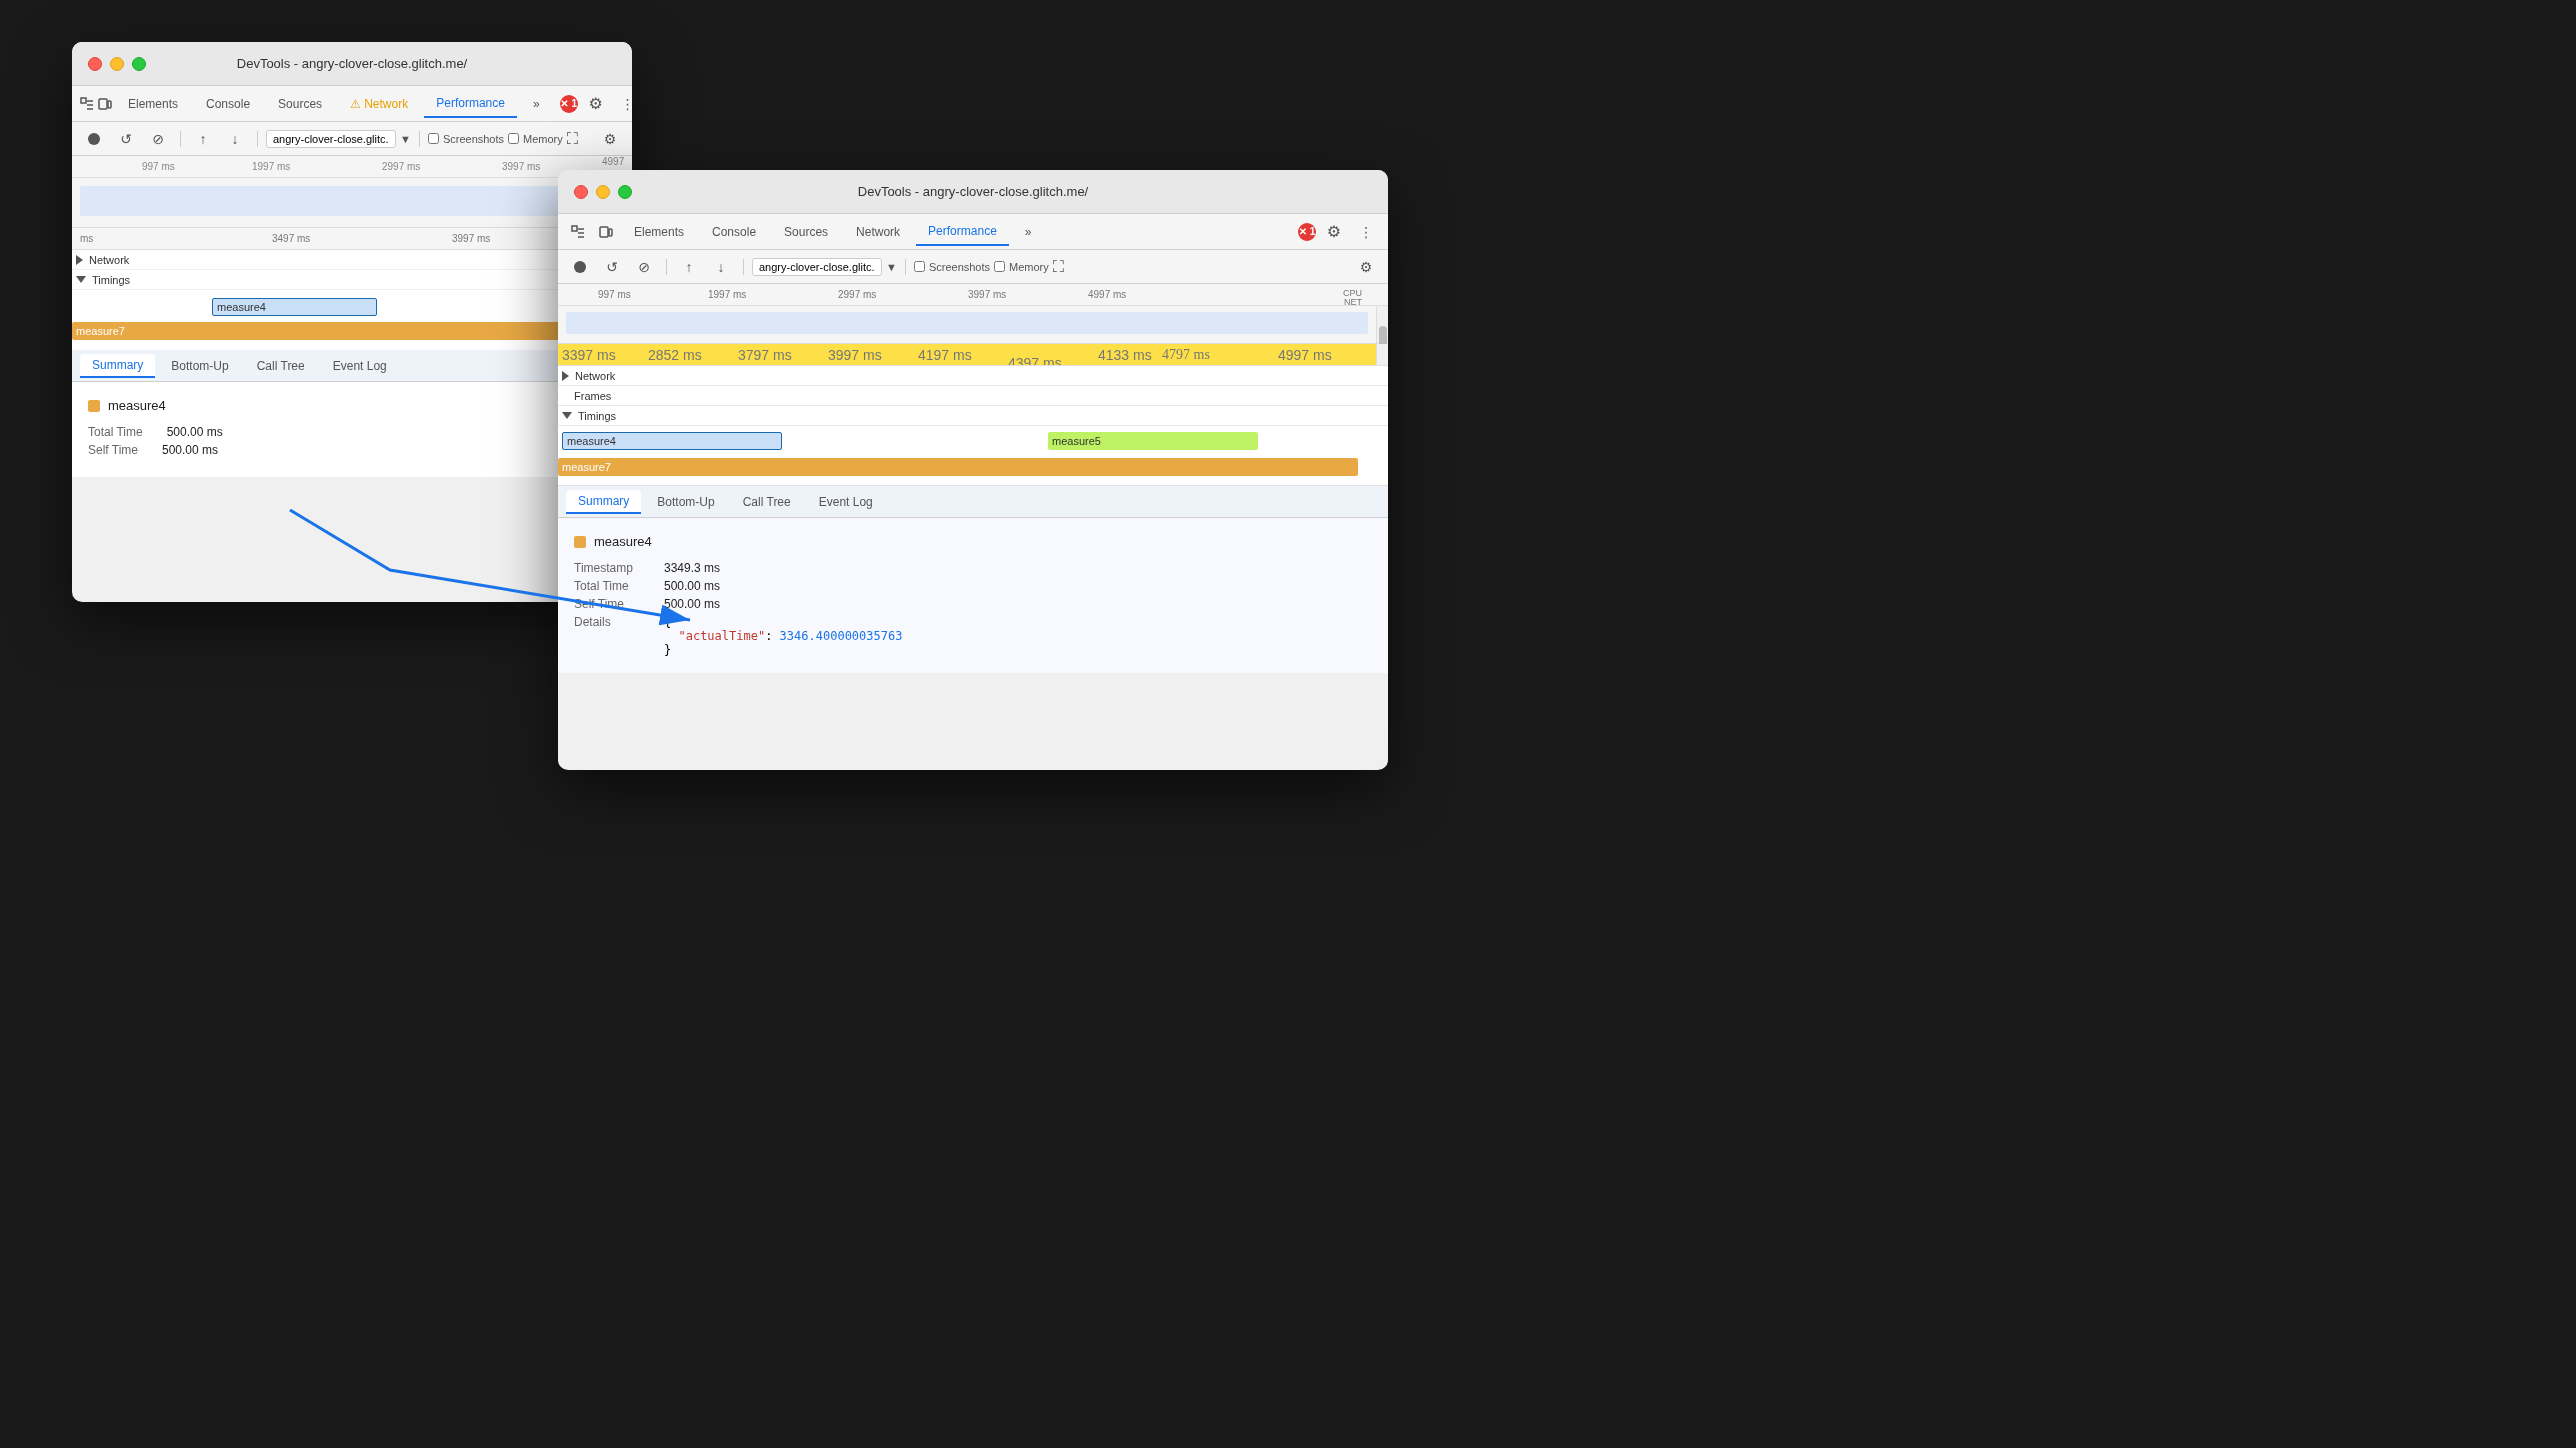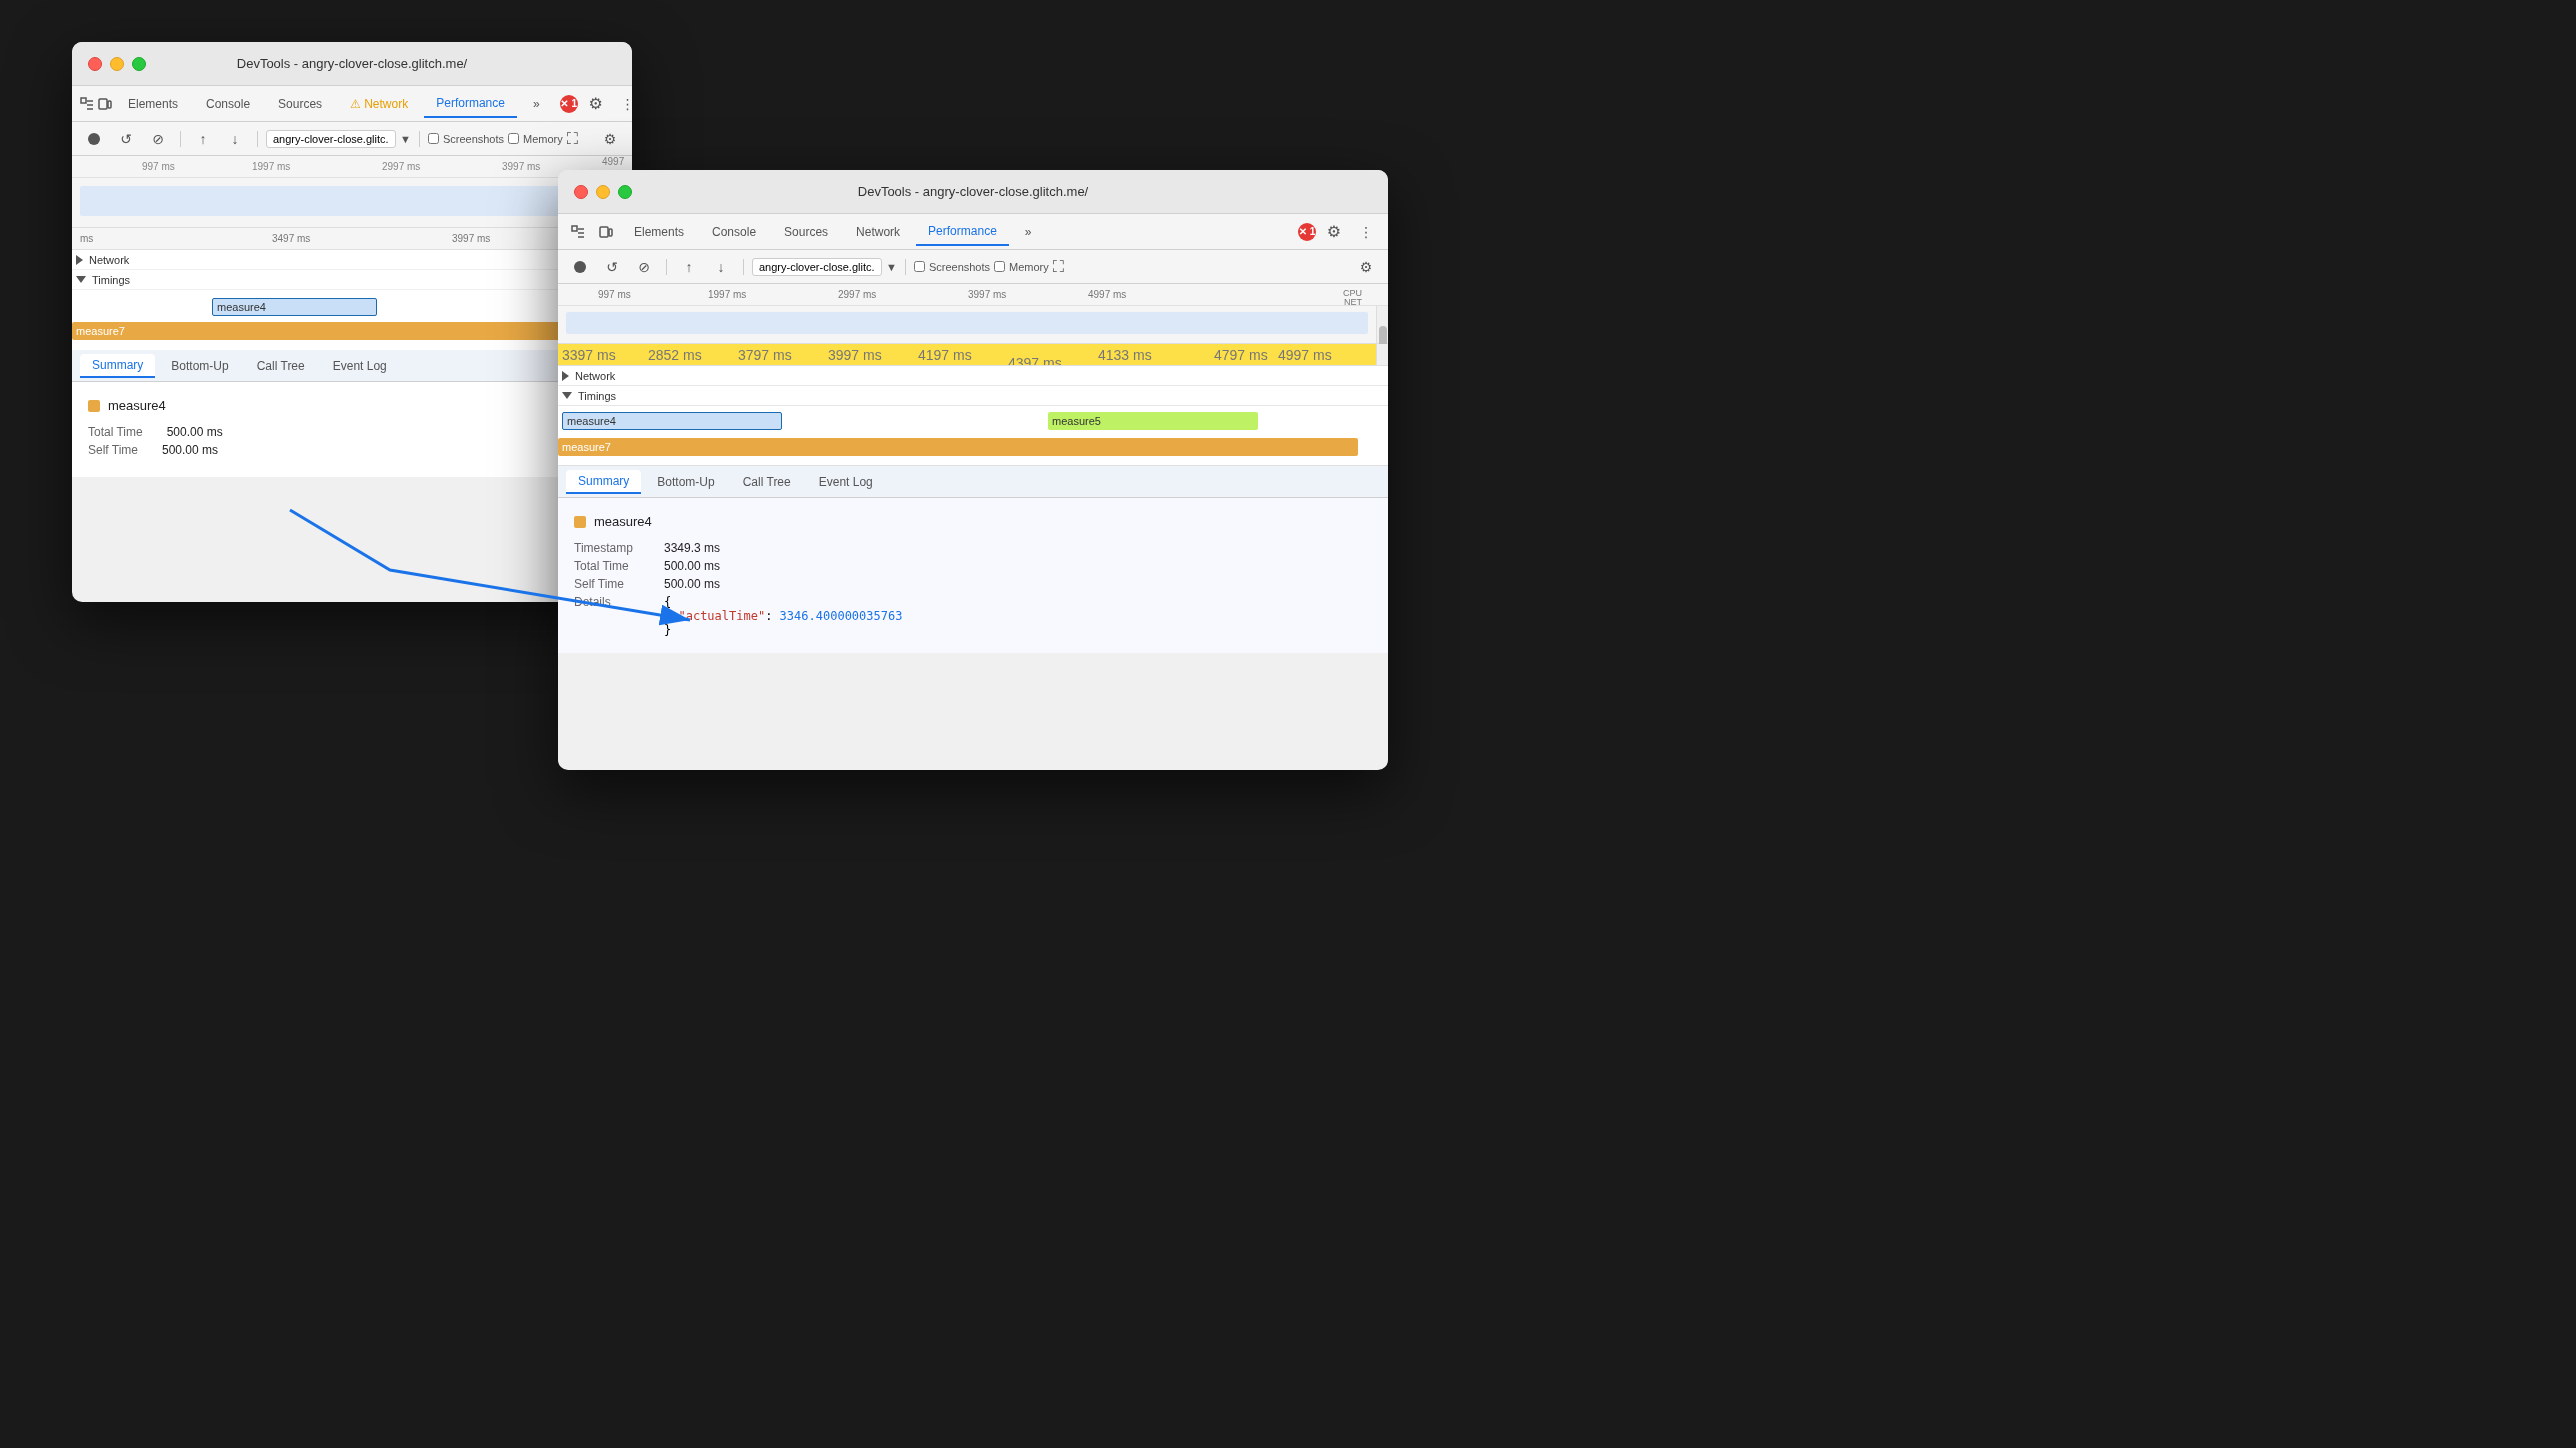--- a/index.html
+++ b/index.html
@@ -544,32 +544,35 @@
   </div>
 
   <div style="background:#fde047;border-bottom:1px solid #e0e0e0;height:22px;display:flex;align-items:center;padding:0 4px;font-size:14px;color:#777;position:relative;overflow:hidden;">
     <span style="position:absolute;left:4px;">3397 ms</span>
     <span style="position:absolute;left:90px;">2852 ms</span>
     <span style="position:absolute;left:180px;">3797 ms</span>
     <span style="position:absolute;left:270px;">3997 ms</span>
     <span style="position:absolute;left:360px;">4197 ms</span>
     <span style="position:absolute;left:450px;margin-top:16px;">4397 ms</span>
     <span style="position:absolute;left:540px;">4133 ms</span>
-    <span style="position:absolute;left:656px;">4797 ms</span>
+    <span style="position:absolute;left:604px;font-family:Liberation Serif, serif;">4797 ms</span>
     <span style="position:absolute;left:720px;">4997 ms</span>
     <div class="vertical-scrollbar"></div>
   </div>
 
   <div class="timeline-tracks">
 
     <div class="timeline-track" style="border-bottom:1px solid #e8e8e8;">
       <span class="triangle-right"></span>
       <span style="margin-left:6px;font-size:11px;">Network</span>
     </div>
 
+    <div class="timeline-track" style="border-bottom:1px solid #e8e8e8;">
+      <span style="margin-left:12px;font-size:11px;">Frames</span>
+    </div>
 
     <div class="timeline-track" style="border-bottom:1px solid #e8e8e8;">
       <span class="triangle-down"></span>
       <span style="margin-left:6px;font-size:11px;">Timings</span>
     </div>
 
     <div style="position:relative;height:60px;background:white;border-bottom:1px solid #e0e0e0;">
 
       <div class="measure-bar" style="left:4px;top:6px;width:220px;background:#c8dff7;border:1.5px solid #1a6ab1;">measure4</div>
 

